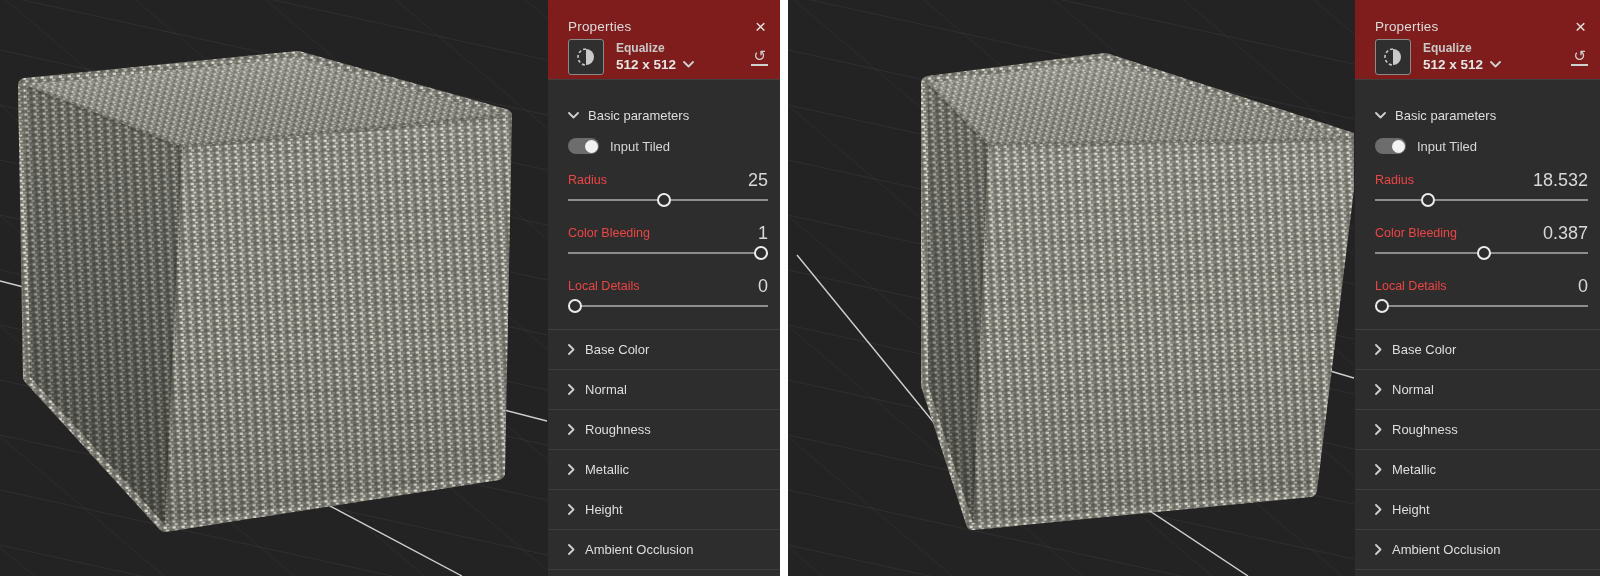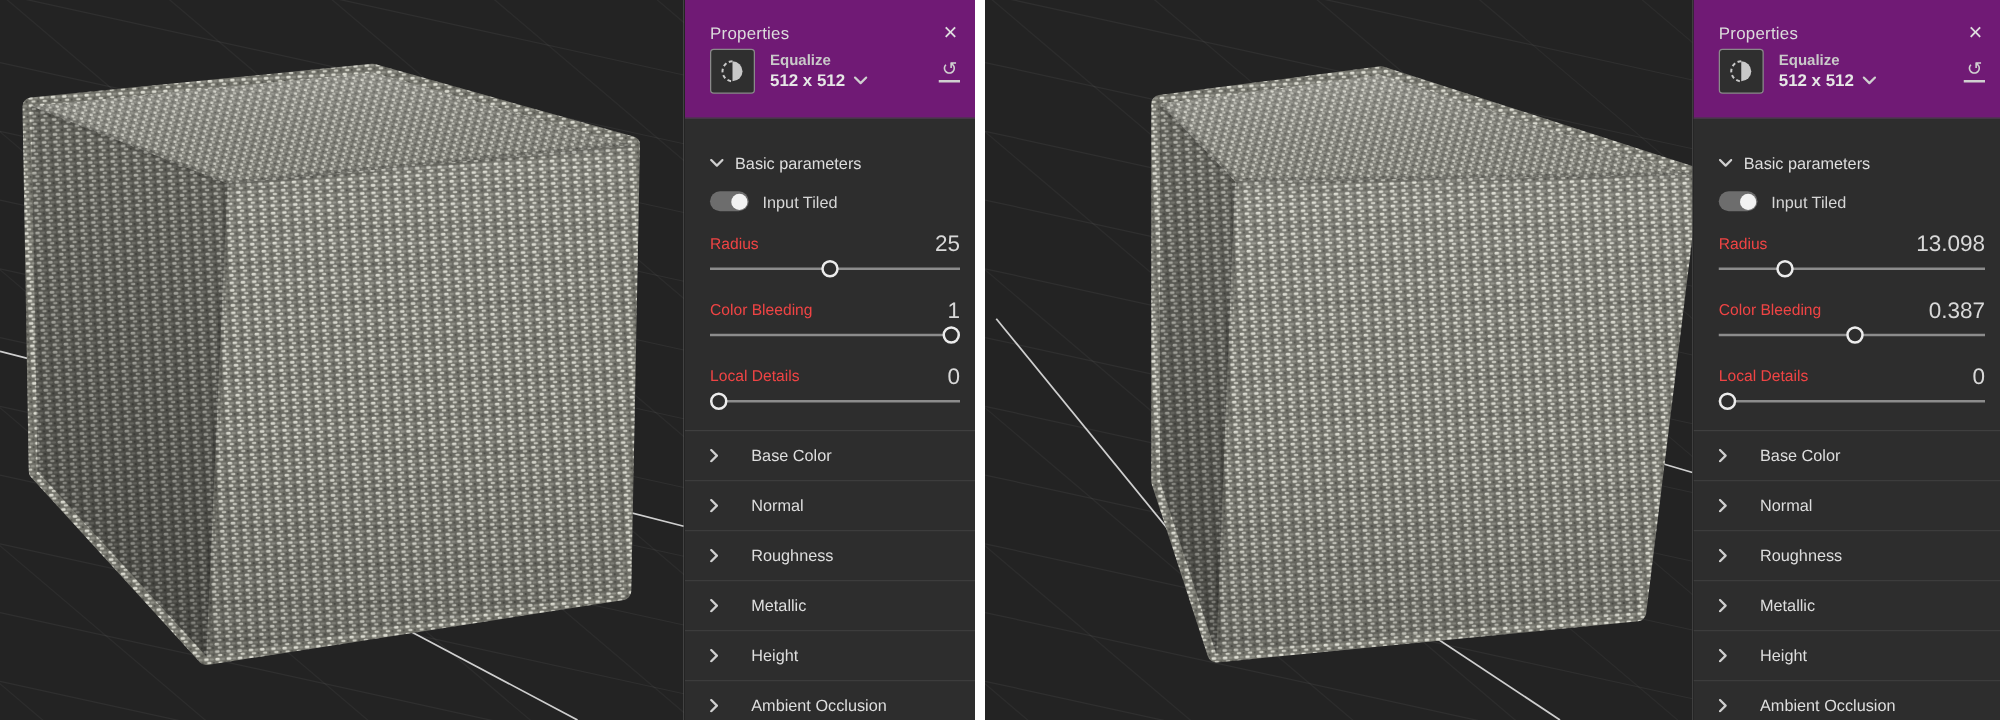--- a/index.html
+++ b/index.html
@@ -16,21 +16,21 @@
   .pane-left  .viewport { width:547px; }
   .pane-right .viewport { width:566px; }
   .vp-svg { display:block; }
 
   
   .props { background:#2d2d2d; height:576px; border-left:1px solid #242424;
            color:#d6d6d6; font-size:13px; flex:1; }
   .pane-left  .props { width:233px; }
   .pane-right .props { width:246px; }
 
-  .props-header { background:#701a75; height:95px; border-bottom:1px solid #3f3f3f;
+  .props-header { background:#7f1d1d; height:80px; border-bottom:1px solid #3f3f3f;
                   padding:0 12px 0 20px; }
   .title-row { display:flex; align-items:center; justify-content:space-between;
                padding-top:16px; height:36px; }
   .props-title { font-size:13.5px; color:#dcdcdc; letter-spacing:.2px; }
   .close-btn { background:none; border:none; color:#e0e0e0; font-size:19px; line-height:1;
                cursor:pointer; padding:0 2px; font-family:"Liberation Sans", sans-serif; }
 
   .filter-row { display:flex; align-items:center; margin-top:3px; }
   .filter-icon { width:36px; height:36px; border:1px solid #8a8a8a; border-radius:3px;
                  display:flex; align-items:center; justify-content:center; background:#2f2f2f; }
@@ -60,21 +60,21 @@
   .slider-head { display:flex; justify-content:space-between; height:16px; align-items:center; }
   .slider-label { color:#ef4444; font-size:12.5px; }
   .slider-value { color:#d8d8d8; font-size:18px; }
   .track-row { position:relative; height:24px; }
   .track-line { position:absolute; left:0; right:0; top:11px; height:2px; background:#8c8c8c; }
   .handle { position:absolute; top:5px; width:14px; height:14px; border-radius:50%;
             background:#2d2d2d; border:2px solid #ececec; cursor:pointer; }
 
   .body-divider { height:1px; background:#3f3f3f; margin:11px -12px 0 -20px; }
 
-  .map-row { display:flex; align-items:center; gap:26px; height:40px;
+  .map-row { display:flex; align-items:center; gap:10px; height:40px;
              border-bottom:1px solid #3c3c3c; margin:0 -12px 0 -20px; padding:0 12px 0 20px;
              cursor:pointer; }
   .map-row span { font-size:13px; color:#dedede; }
 
   .chev { stroke:#cfcfcf; stroke-width:1.8; fill:none; stroke-linecap:round;
           stroke-linejoin:round; }
 </style>
 </head>
 <body>
 
@@ -402,21 +402,21 @@
         <div class="toggle-row">
           <span class="toggle">
               <span class="knob"></span>
             </span>
           <span class="toggle-label">Input Tiled</span>
         </div>
 
         <div class="slider-block first">
           <div class="slider-head">
             <span class="slider-label">Radius</span>
-            <span class="slider-value">13.098</span>
+            <span class="slider-value">18.532</span>
           </div>
           <div class="track-row">
             <div class="track-line"></div>
             <div class="handle" style="left: calc(23% - 3.2px);"></div>
           </div>
         </div>
 
         <div class="slider-block">
           <div class="slider-head">
             <span class="slider-label">Color Bleeding</span>

